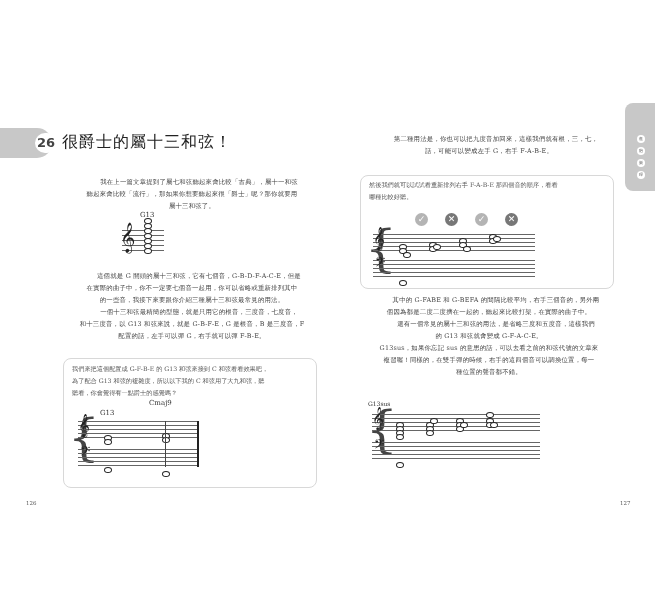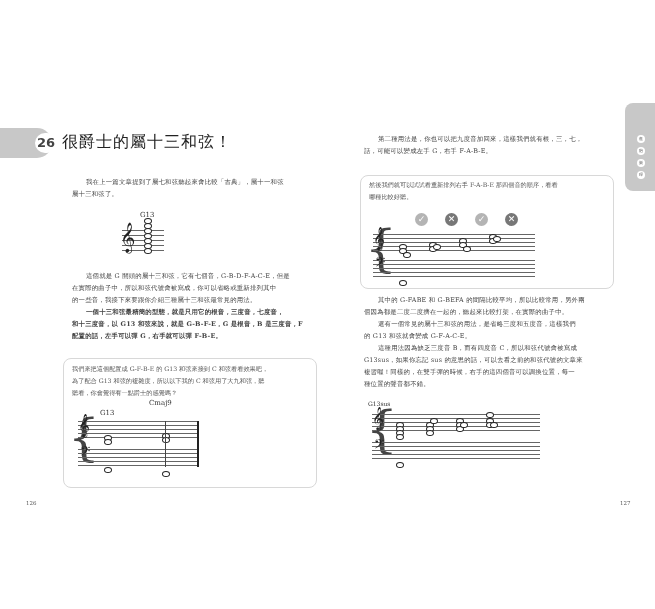--- a/index.html
+++ b/index.html
@@ -8,21 +8,21 @@
   .page { position: absolute; top: 0; height: 495px; }
   .left { left: 0; width: 327px; }
   .right { left: 328px; width: 327px; }
   .title-bar { position: absolute; left: 0; top: 128px; width: 52px; height: 30px;
                background: #c8c8c8; border-radius: 0 16px 16px 0; }
   .title-num { position: absolute; left: 35px; top: 133px; width: 22px; height: 20px;
                background: #fff; border-radius: 10px; font-family: "DejaVu Sans", sans-serif;
                font-size: 13px; font-weight: bold; color: #444; text-align: center; line-height: 20px; }
   .title-text { position: absolute; left: 62px; top: 132px; font-family: "DejaVu Sans", sans-serif;
                 font-size: 16px; color: #222; letter-spacing: 1px; }
-  .para { position: absolute; font-size: 6.4px; line-height: 12px; color: #444; letter-spacing: 0.2px; }
+  .para { position: absolute; font-size: 6.4px; line-height: 12px; color: #444; letter-spacing: 0.2px; text-align: center; }
   .para .indent { display: inline-block; width: 14px; }
   .box { position: absolute; border: 1px solid #d8d8d8; border-radius: 8px; background: #fff; }
   .box-text { position: absolute; font-size: 6.2px; line-height: 12px; color: #555; }
   .chord-label { position: absolute; font-size: 7px; color: #333; }
   .staff { position: absolute; }
   .staff .line { position: absolute; left: 0; right: 0; height: 1px; background: #666; }
   .clef { position: absolute; font-size: 26px; color: #222; line-height: 1; }
   .note { position: absolute; width: 6px; height: 4px; border: 1px solid #222; border-radius: 50%; background: #fff; }
   .barline { position: absolute; width: 1px; background: #444; }
   .barline.thick { width: 2px; background: #222; }
@@ -41,20 +41,21 @@
 </head>
 <body>
 
 <div class="page left">
   <div class="title-bar"></div>
   <div class="title-num">26</div>
   <div class="title-text">很爵士的屬十三和弦！</div>
 
   <div class="para" style="left:72px; top:176px; width:240px;">
     <div><span class="indent"></span><span>我在上一篇文章提到了屬七和弦聽起來會比較「古典」，屬十一和弦</span></div>
+    <div>聽起來會比較「流行」，那如果你想要聽起來很「爵士」呢？那你就要用</div>
     <div>屬十三和弦了。</div>
   </div>
 
   <div class="chord-label" style="left:140px; top:211px;">G13</div>
   <div class="staff" style="left:122px; top:226px; width:42px; height:30px;">
     <div class="line" style="top:4px"></div>
       <div class="line" style="top:9px"></div>
       <div class="line" style="top:14px"></div>
       <div class="line" style="top:19px"></div>
       <div class="line" style="top:24px"></div>
@@ -63,25 +64,25 @@
       <div class="note" style="left:22px; top:-3px"></div>
       <div class="note" style="left:22px; top:2px"></div>
     <div class="note" style="left:22px; top:7px"></div>
       <div class="note" style="left:22px; top:12px"></div>
       <div class="note" style="left:22px; top:17px"></div>
       <div class="note" style="left:22px; top:22px"></div>
   </div>
 
   <div class="para" style="left:72px; top:270px; width:240px;">
     <div><span class="indent"></span><span>這個就是 G 開頭的屬十三和弦，它有七個音，G-B-D-F-A-C-E，但是</span></div>
-    <div>在實際的曲子中，所以和弦代號會被寫成，你可以省略或重新排列其中</div>
+    <div>在實際的曲子中，你不一定要七個音一起用，你可以省略或重新排列其中</div>
     <div>的一些音，我接下來要跟你介紹三種屬十三和弦最常見的用法。</div>
   </div>
 
-  <div class="para" style="left:72px; top:306px; width:240px;font-weight:bold;">
+  <div class="para" style="left:72px; top:306px; width:240px;">
     <div><span class="indent"></span><span>一個十三和弦最精簡的型態，就是只用它的根音，三度音，七度音，</span></div>
     <div>和十三度音，以 G13 和弦來說，就是 G-B-F-E，G 是根音，B 是三度音，F</div>
     <div>配置的話，左手可以彈 G，右手就可以彈 F-B-E。</div>
   </div>
 
   <div class="box" style="left:63px; top:358px; width:252px; height:128px;">
     <div class="box-text" style="left:8px; top:4px; width:240px;">
       <div>我們來把這個配置成 G-F-B-E 的 G13 和弦來接到 C 和弦看看效果吧，</div>
       <div>為了配合 G13 和弦的複雜度，所以以下我的 C 和弦用了大九和弦，聽</div>
       <div>聽看，你會覺得有一點爵士的感覺嗎？</div>
@@ -165,29 +166,28 @@
         <div class="line" style="top:6px"></div>
         <div class="line" style="top:10px"></div>
         <div class="line" style="top:14px"></div>
         <div class="line" style="top:18px"></div>
       <div class="clef" style="left:2px; top:-2px; font-size:16px;">𝄢</div>
       <div class="note" style="left:26px; top:22px"></div>
     </div>
   </div>
 
   <div class="para" style="left:36px; top:294px; width:250px;">
-    <div><span class="indent"></span><span>其中的 G-FABE 和 G-BEFA 的間隔比較平均，所以比較常用，另外兩</span></div>
+    <div><span class="indent"></span><span>其中的 G-FABE 和 G-BEFA 的間隔比較平均，右手三個音的，另外兩</span></div>
     <div>個因為都是二度二度擠在一起的，聽起來比較打架，在實際的曲子中。</div>
   </div>
   <div class="para" style="left:36px; top:318px; width:250px;">
     <div><span class="indent"></span><span>還有一個常見的屬十三和弦的用法，是省略三度和五度音，這樣我們</span></div>
     <div>的 G13 和弦就會變成 G-F-A-C-E。</div>
   </div>
   <div class="para" style="left:36px; top:342px; width:250px;">
-    <div><span class="indent"></span><span>這種用法因為缺乏三度音 B，而有四度音 C，所以和弦代號會被寫成</span></div>
     <div>G13sus，如果你忘記 sus 的意思的話，可以去看之前的和弦代號的文章來</div>
     <div>複習喔！同樣的，在雙手彈的時候，右手的這四個音可以調換位置，每一</div>
     <div>種位置的聲音都不錯。</div>
   </div>
 
   <div class="chord-label" style="left:40px; top:400px; font-size:6px;">G13sus</div>
   <div class="brace" style="left:38px; top:405px;">{</div>
   <div class="staff" style="left:44px; top:412px; width:168px; height:20px;">
     <div class="line" style="top:2px"></div>
       <div class="line" style="top:6px"></div>

